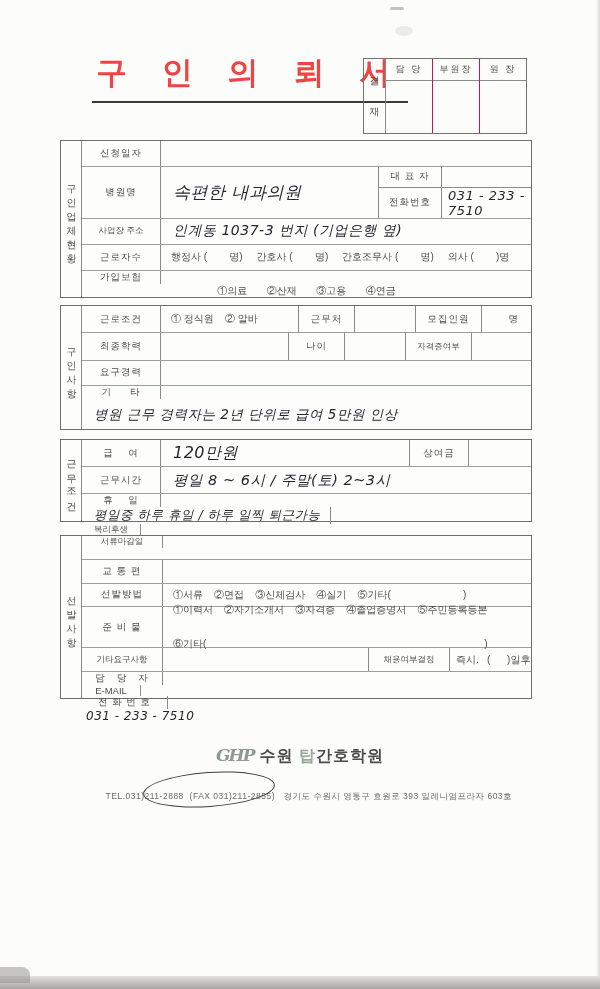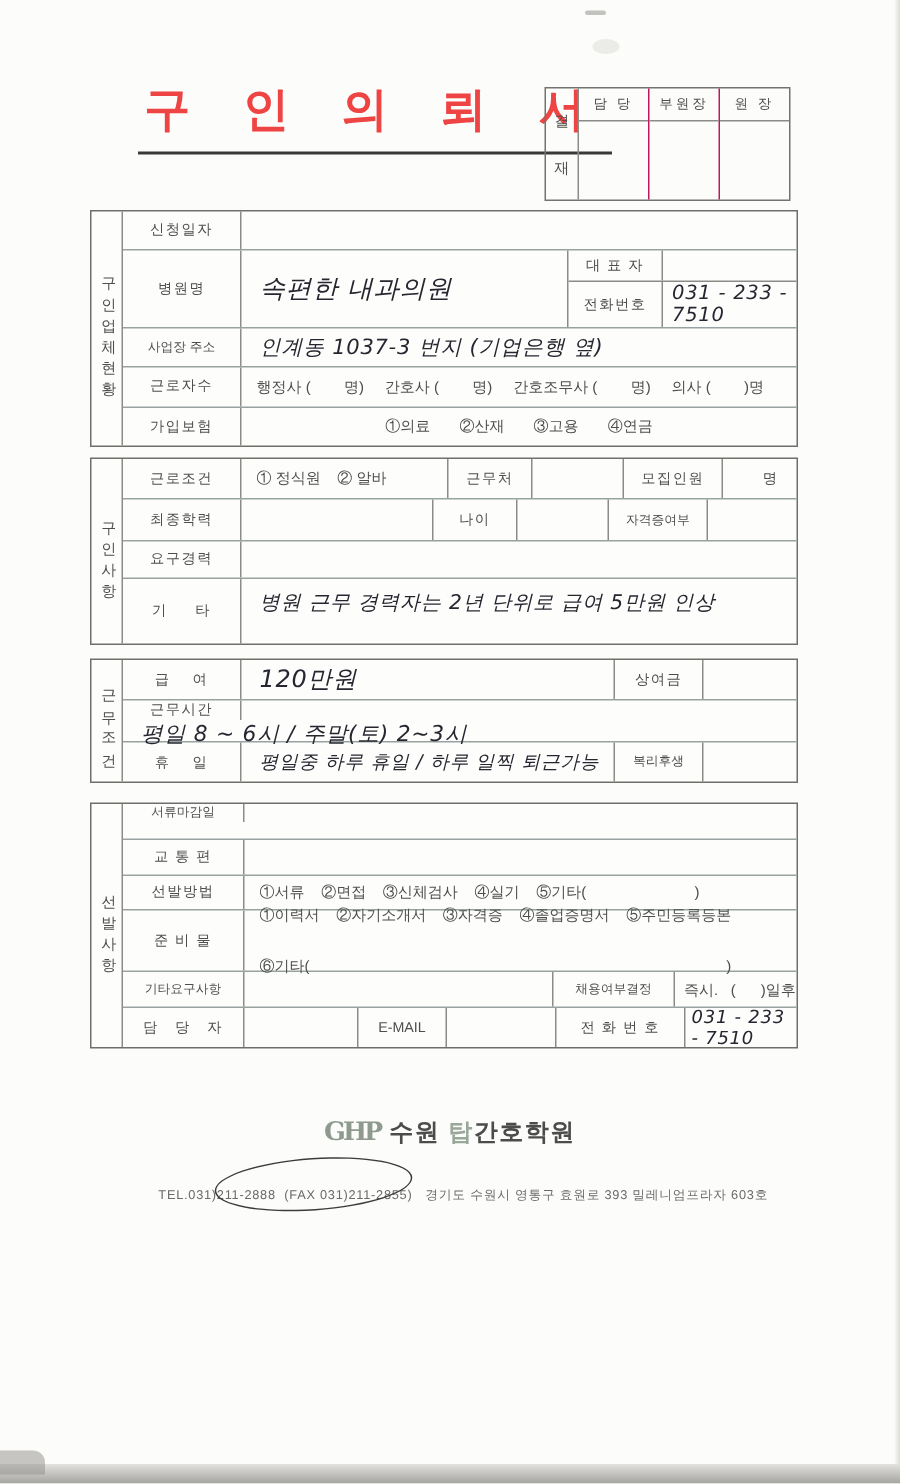--- a/index.html
+++ b/index.html
@@ -40,21 +40,21 @@
     left:60px;width:470px;border:1.3px solid #6e6e6b;display:flex;background:rgba(255,255,255,0.35);
   }
   .side{
     width:20px;border-right:1px solid #8b8b88;
     display:flex;align-items:center;justify-content:center;
     writing-mode:vertical-rl;text-orientation:upright;
     font-size:10px;letter-spacing:4px;color:#4e4e4c;
   }
   .rows{flex:1;display:flex;flex-direction:column;}
   .row{display:flex;border-bottom:1px solid #97a3a0;}
-  .row:last-child{border-bottom:none;}
+  .row:last-child{border-bottom:none;flex-direction:column;}
   .cell{display:flex;align-items:center;overflow:visible;}
   .br{border-right:1px solid #8b8b88;}
   .lbl{justify-content:center;font-size:9.5px;letter-spacing:1px;color:#4e4e4c;text-align:center;}
   .lbl-sm{font-size:8.5px;letter-spacing:0;}
   .opts{font-size:10px;color:#4e4e4c;padding-left:10px;}
   .pre{white-space:pre;}
   .hand{
     font-family:"DejaVu Sans", sans-serif;font-style:italic;
     color:#262630;font-size:15px;letter-spacing:0.5px;padding-left:12px;
   }
@@ -63,21 +63,21 @@
   .subrow{display:flex;border-bottom:1px solid #8b8b88;flex:1;}
   .subrow:last-child{border-bottom:none;}
   .center{justify-content:center;padding-left:0;}
   .two-line{flex-direction:column;align-items:flex-start;justify-content:center;gap:20px;}
   
   .footer-logo{
     top:745px;left:0;width:600px;text-align:center;
     font-size:16px;font-weight:bold;color:#4c4c4a;letter-spacing:1px;
   }
   .logo-mark{
-    font-family:"DejaVu Serif", serif;color:#8e9a8e;
+    font-family:"DejaVu Serif", serif;font-style:italic;color:#8e9a8e;
     font-size:17px;letter-spacing:-2px;margin-right:6px;font-weight:bold;
   }
   .org-mid{color:#9aa89a;}
   .footer-addr{
     top:781px;left:100px;width:460px;
     font-size:8.5px;color:#6a6a68;letter-spacing:0.5px;white-space:pre;
   }
   .fax-ellipse{
     top:772px;left:143px;width:130px;height:33px;
     border:1.7px solid #3c3c3a;border-radius:50%;
@@ -192,21 +192,21 @@
 
 <div class="abs section" style="top:439px;height:81px;">
   <div class="side">근무조건</div>
   <div class="rows">
     <div class="row" style="height:27px;">
       <div class="cell lbl pre br" style="width:78px;">급    여</div>
       <div class="cell hand br" style="width:236px;font-size:16px;">120만원</div>
       <div class="cell lbl br" style="width:58px;">상여금</div>
       <div class="cell" style="flex:1;"></div>
     </div>
-    <div class="row" style="height:27px;flex-direction:column;">
+    <div class="row" style="height:27px;">
       <div class="cell lbl br" style="width:78px;">근무시간</div>
       <div class="cell hand" style="flex:1;font-size:14.5px;">평일 8 ~ 6시  /  주말(토)  2~3시</div>
     </div>
     <div class="row" style="height:27px;">
       <div class="cell lbl pre br" style="width:78px;">휴    일</div>
       <div class="cell hand br" style="width:236px;font-size:12.5px;">평일중  하루 휴일  /  하루 일찍  퇴근가능</div>
       <div class="cell lbl lbl-sm br" style="width:58px;">복리후생</div>
       <div class="cell" style="flex:1;"></div>
     </div>
   </div>

